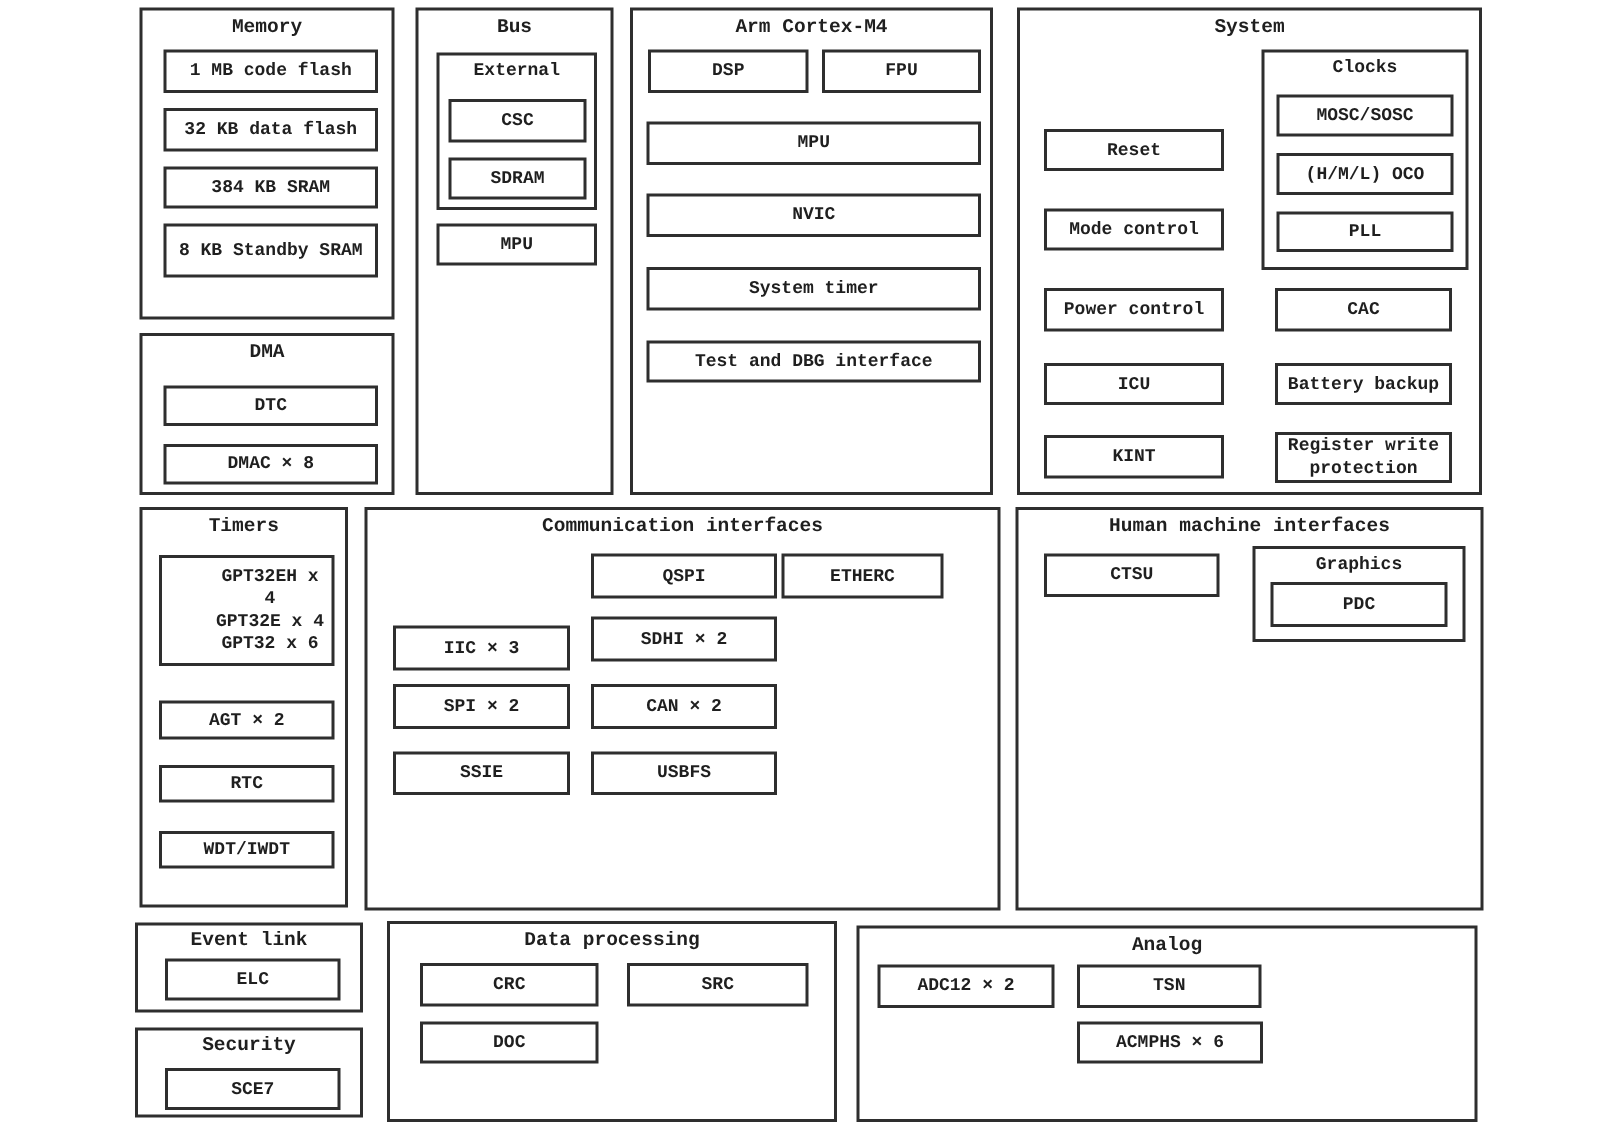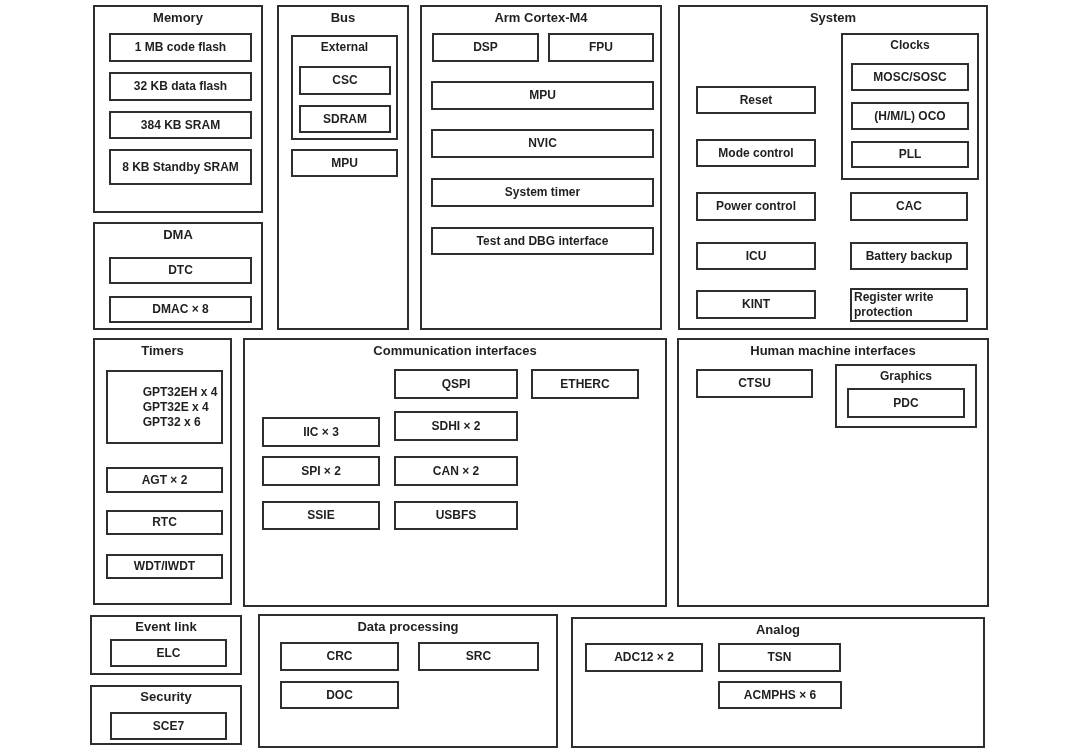--- a/index.html
+++ b/index.html
@@ -14,37 +14,38 @@
     width:1080px;height:750px;
     background:var(--bg);
     font-family:"Liberation Sans","DejaVu Sans",sans-serif;
     color:var(--text);
     overflow:hidden;
   }
   .panel{
     position:absolute;
     border:2px solid var(--border);
     background:var(--bg);
+    font-family:Liberation Mono, monospace;
   }
   .ptitle{
     position:absolute;
     top:3px;left:0;right:0;
     text-align:center;
     font-size:13px;
     font-weight:bold;
     color:var(--text);
   }
   .box{
     position:absolute;
     border:2px solid var(--border);
     background:var(--bg);
     display:flex;
     align-items:center;
     justify-content:center;
-    text-align:left;
+    text-align:center;
     font-size:12px;
     font-weight:bold;
     color:var(--text);
     line-height:1.25;
     padding:1px 2px;
   }
   .group{
     position:absolute;
     border:2px solid var(--border);
     background:var(--bg);
@@ -122,21 +123,21 @@
 GPT32E x 4
 GPT32 x 6</div>
     <div class="box" style="left:11px;top:127px;width:117px;height:26px">AGT × 2</div>
     <div class="box" style="left:11px;top:170px;width:117px;height:25px">RTC</div>
     <div class="box" style="left:11px;top:214px;width:117px;height:25px">WDT/IWDT</div>
   </section>
 
   <section class="panel" style="left:243px;top:338px;width:424px;height:269px">
     <div class="ptitle">Communication interfaces</div>
     <div class="box" style="left:149px;top:29px;width:124px;height:30px">QSPI</div>
-    <div class="box" style="left:286px;top:29px;width:108px;height:30px">ETHERC</div>
+    <div class="box" style="left:276px;top:29px;width:108px;height:30px">ETHERC</div>
     <div class="box" style="left:17px;top:77px;width:118px;height:30px">IIC × 3</div>
     <div class="box" style="left:149px;top:71px;width:124px;height:30px">SDHI × 2</div>
     <div class="box" style="left:17px;top:116px;width:118px;height:30px">SPI × 2</div>
     <div class="box" style="left:149px;top:116px;width:124px;height:30px">CAN × 2</div>
     <div class="box" style="left:17px;top:161px;width:118px;height:29px">SSIE</div>
     <div class="box" style="left:149px;top:161px;width:124px;height:29px">USBFS</div>
   </section>
 
   <section class="panel" style="left:677px;top:338px;width:312px;height:269px">
     <div class="ptitle">Human machine interfaces</div>

